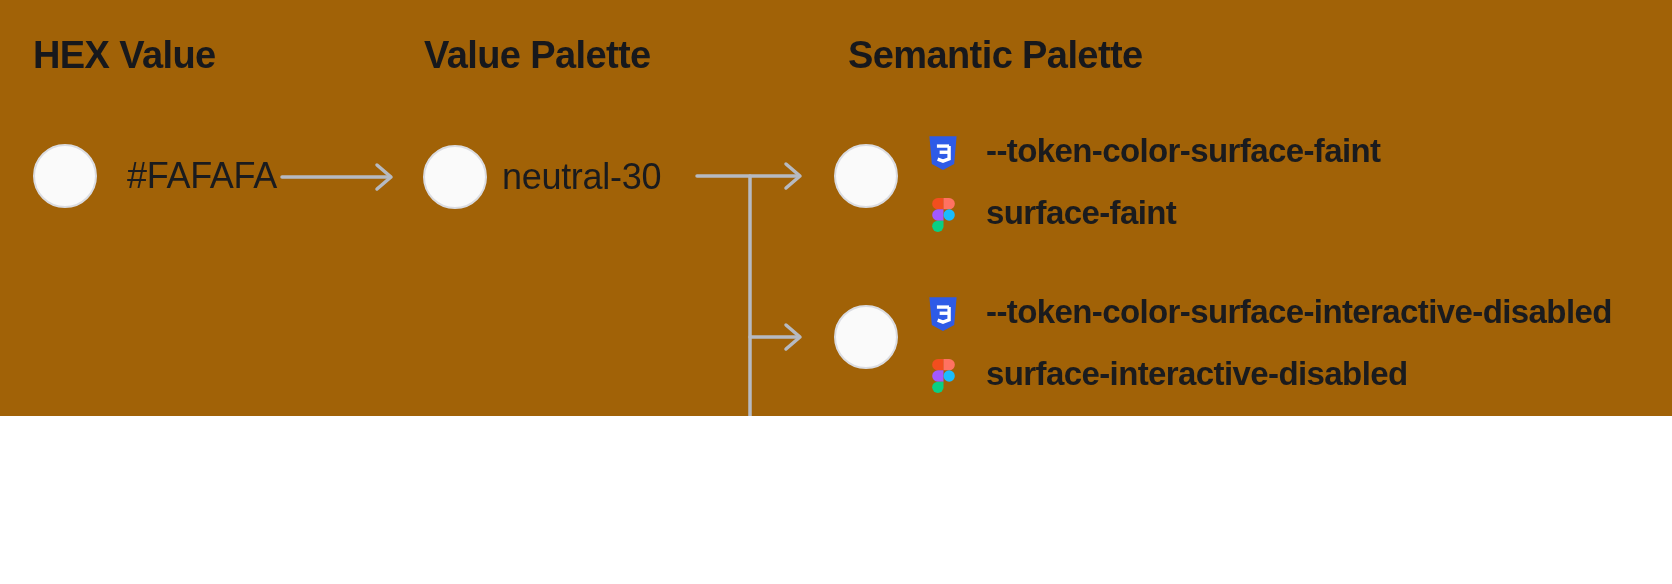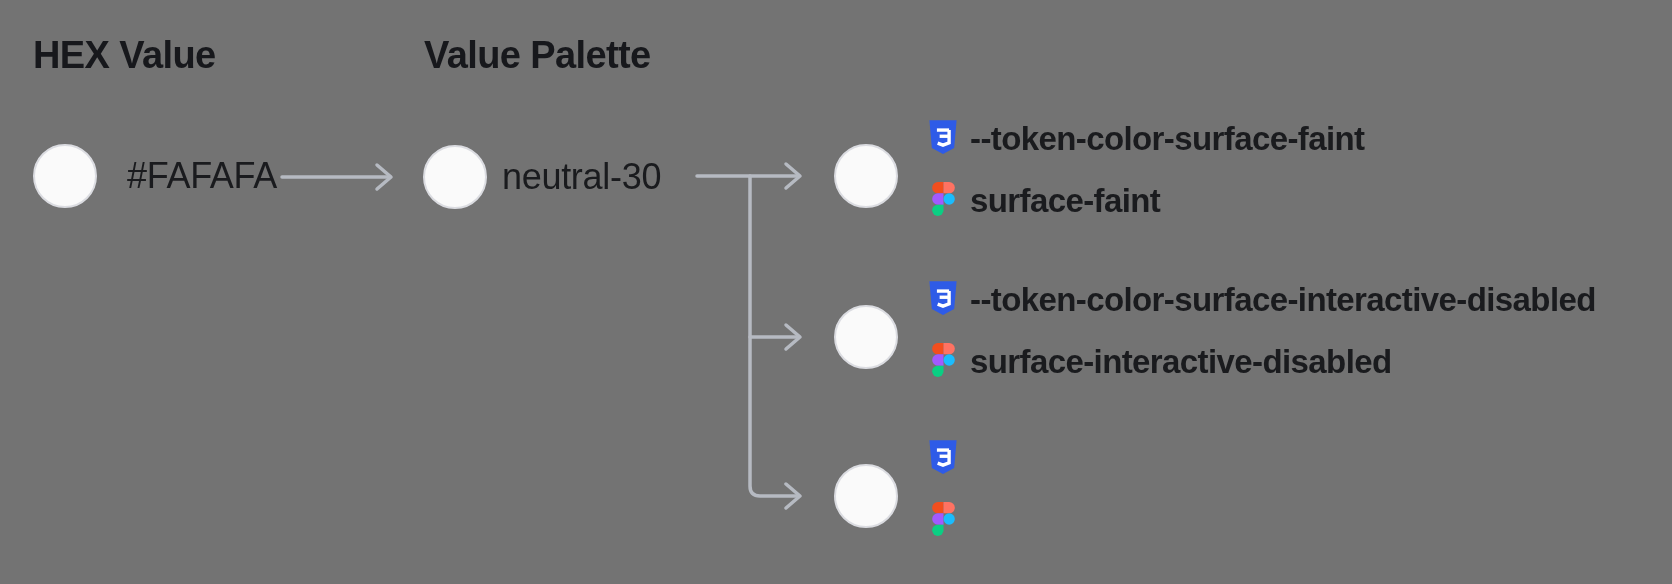--- a/index.html
+++ b/index.html
@@ -4,22 +4,22 @@
 <style>
   * { margin: 0; padding: 0; box-sizing: border-box; }
   html, body { background: #ffffff; }
   body {
     font-family: "Liberation Sans", "DejaVu Sans", sans-serif;
     color: #1A1B1E;
   }
   .canvas {
     position: relative;
     width: 1672px;
-    height: 584px;
-    background: #737373;
+    height: 416px;
+    background: #a16207;
     overflow: hidden;
   }
   .col-header {
     position: absolute;
     top: 34px;
     font-size: 38px;
     font-weight: 700;
     letter-spacing: -0.6px;
     color: #17181C;
     white-space: nowrap;
@@ -63,22 +63,22 @@
   .row-2 { top: 281px; }
   .row-3 { top: 440px; }
 
   .token-lines {
     display: flex;
     flex-direction: column;
     gap: 12px;
   }
   .token-line {
     display: flex;
-    align-items: flex-start;
-    gap: 12px;
+    align-items: flex-end;
+    gap: 28px;
     height: 50px;
     white-space: nowrap;
   }
   .token-line .label {
     font-size: 33px;
     font-weight: 700;
     letter-spacing: -0.6px;
     color: #1A1B1E;
   }
   .icon-box {
@@ -89,20 +89,21 @@
     flex: none;
   }
 </style>
 </head>
 <body>
 
 <div class="canvas">
 
   <div class="col-header hdr-hex">HEX Value</div>
   <div class="col-header hdr-core">Value Palette</div>
+  <div class="col-header hdr-semantic">Semantic Palette</div>
 
   <div class="swatch abs" style="left: 33px; top: 144px; background-color: rgb(250, 250, 250);"></div>
   <div class="plain-label" style="left:127px; top:144px;">#FAFAFA</div>
 
   <svg class="arrow-svg" style="left:280px; top:159px;" width="116" height="36" viewBox="0 0 116 36">
     <path d="M2 18 H110" fill="none" stroke-width="3.5" stroke-linecap="round" stroke="#B6BAC2"></path>
     <path d="M97 6 L111 18 L97 30" fill="none" stroke-width="3.5" stroke-linecap="round" stroke-linejoin="round" stroke="#B6BAC2"></path>
   </svg>
 
   <div class="swatch abs" style="left: 423px; top: 145px; background-color: rgb(250, 250, 250);"></div>

